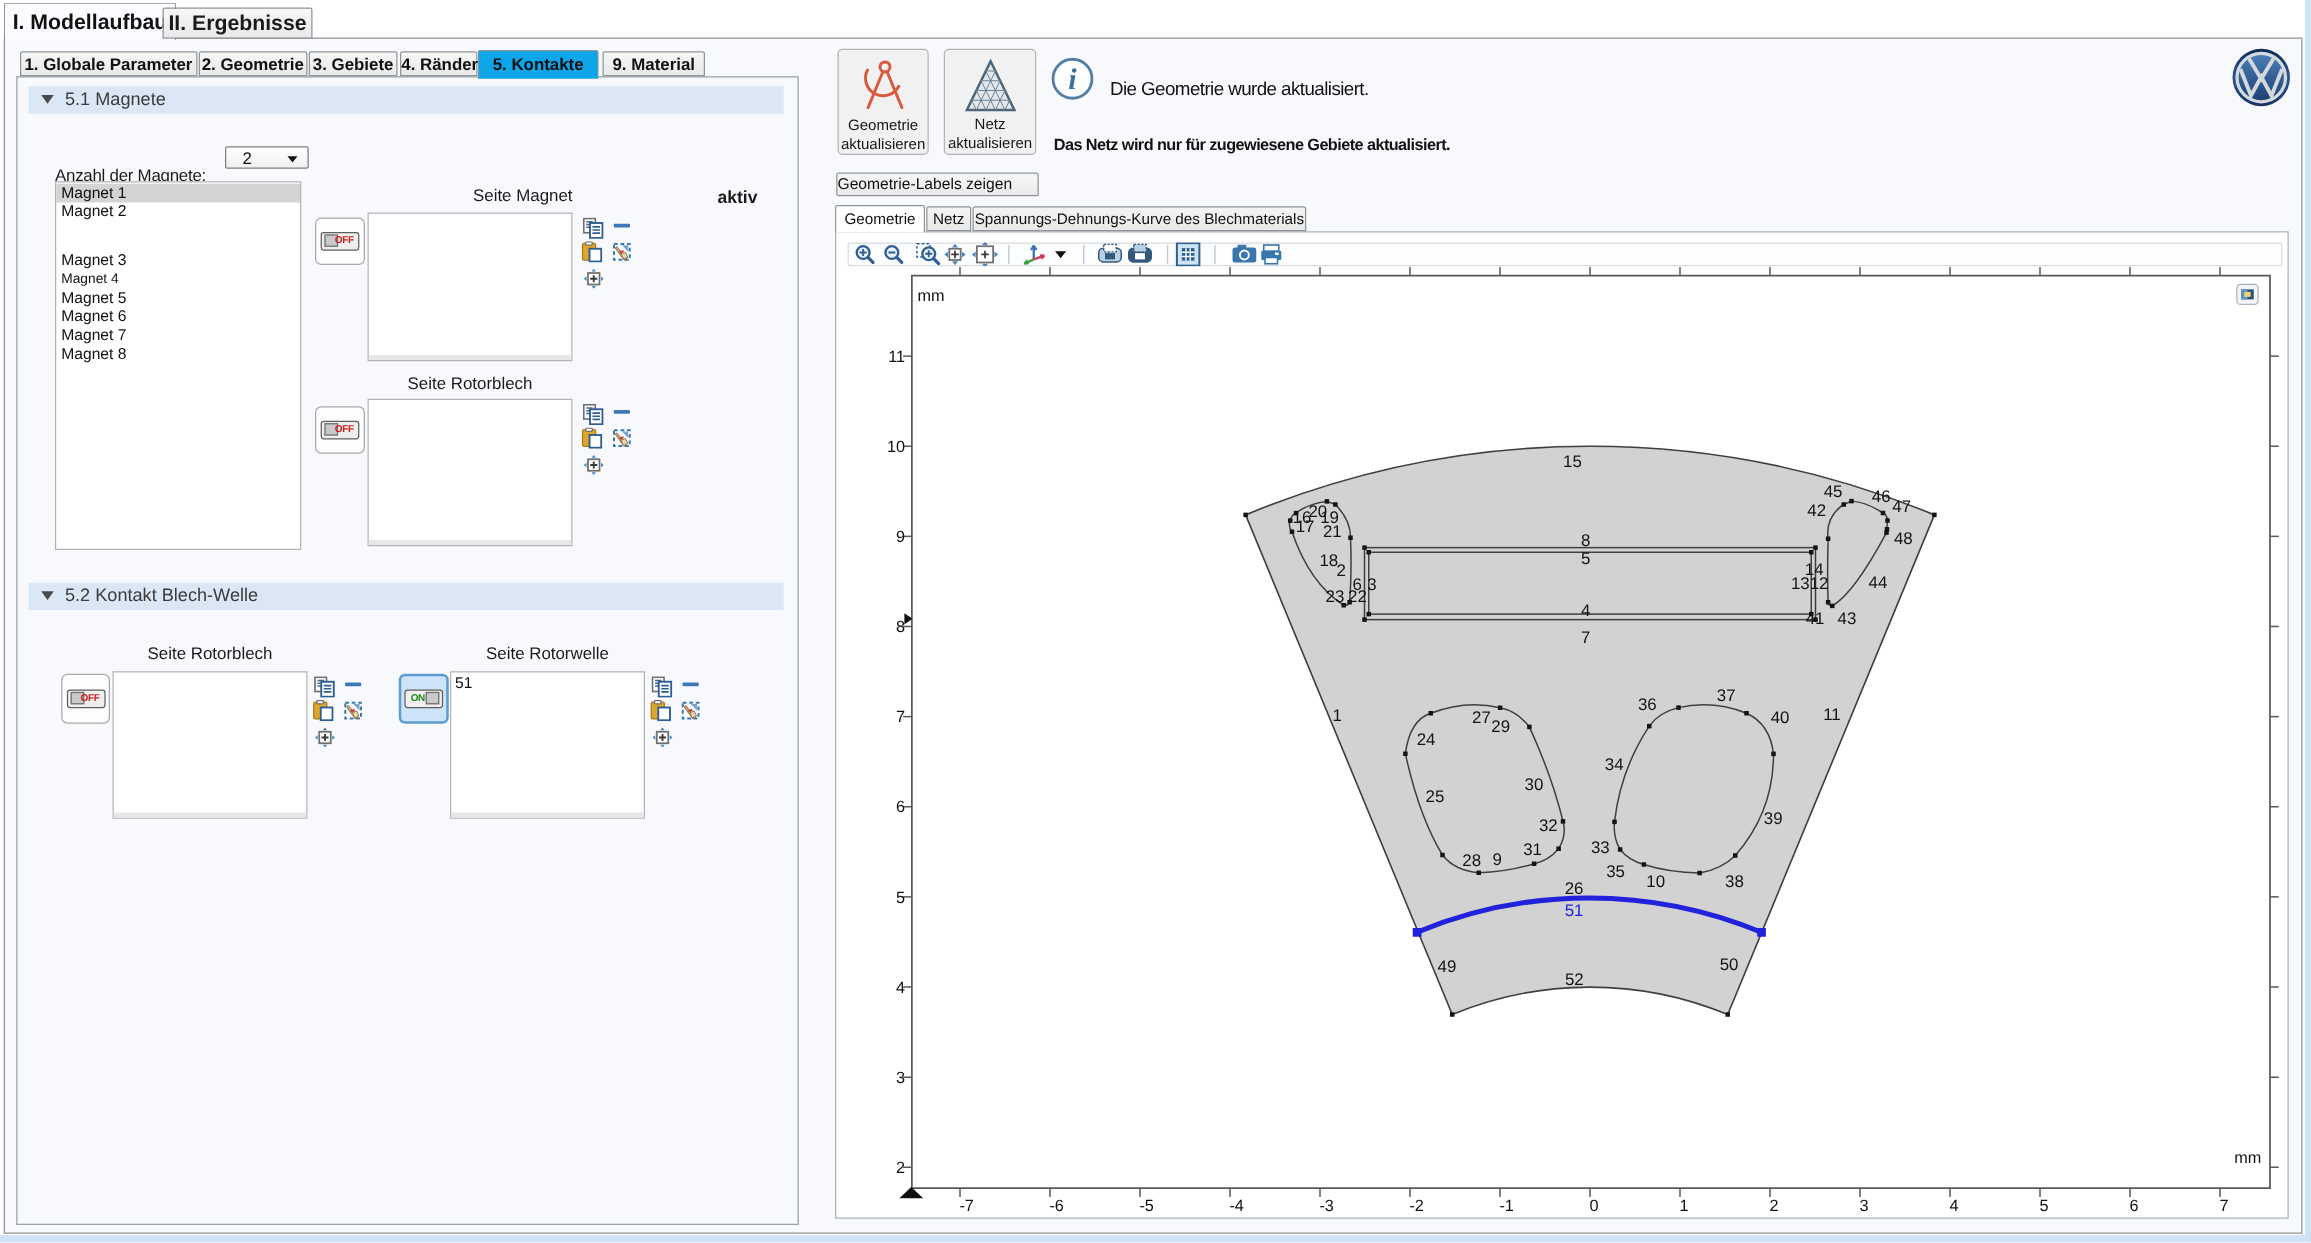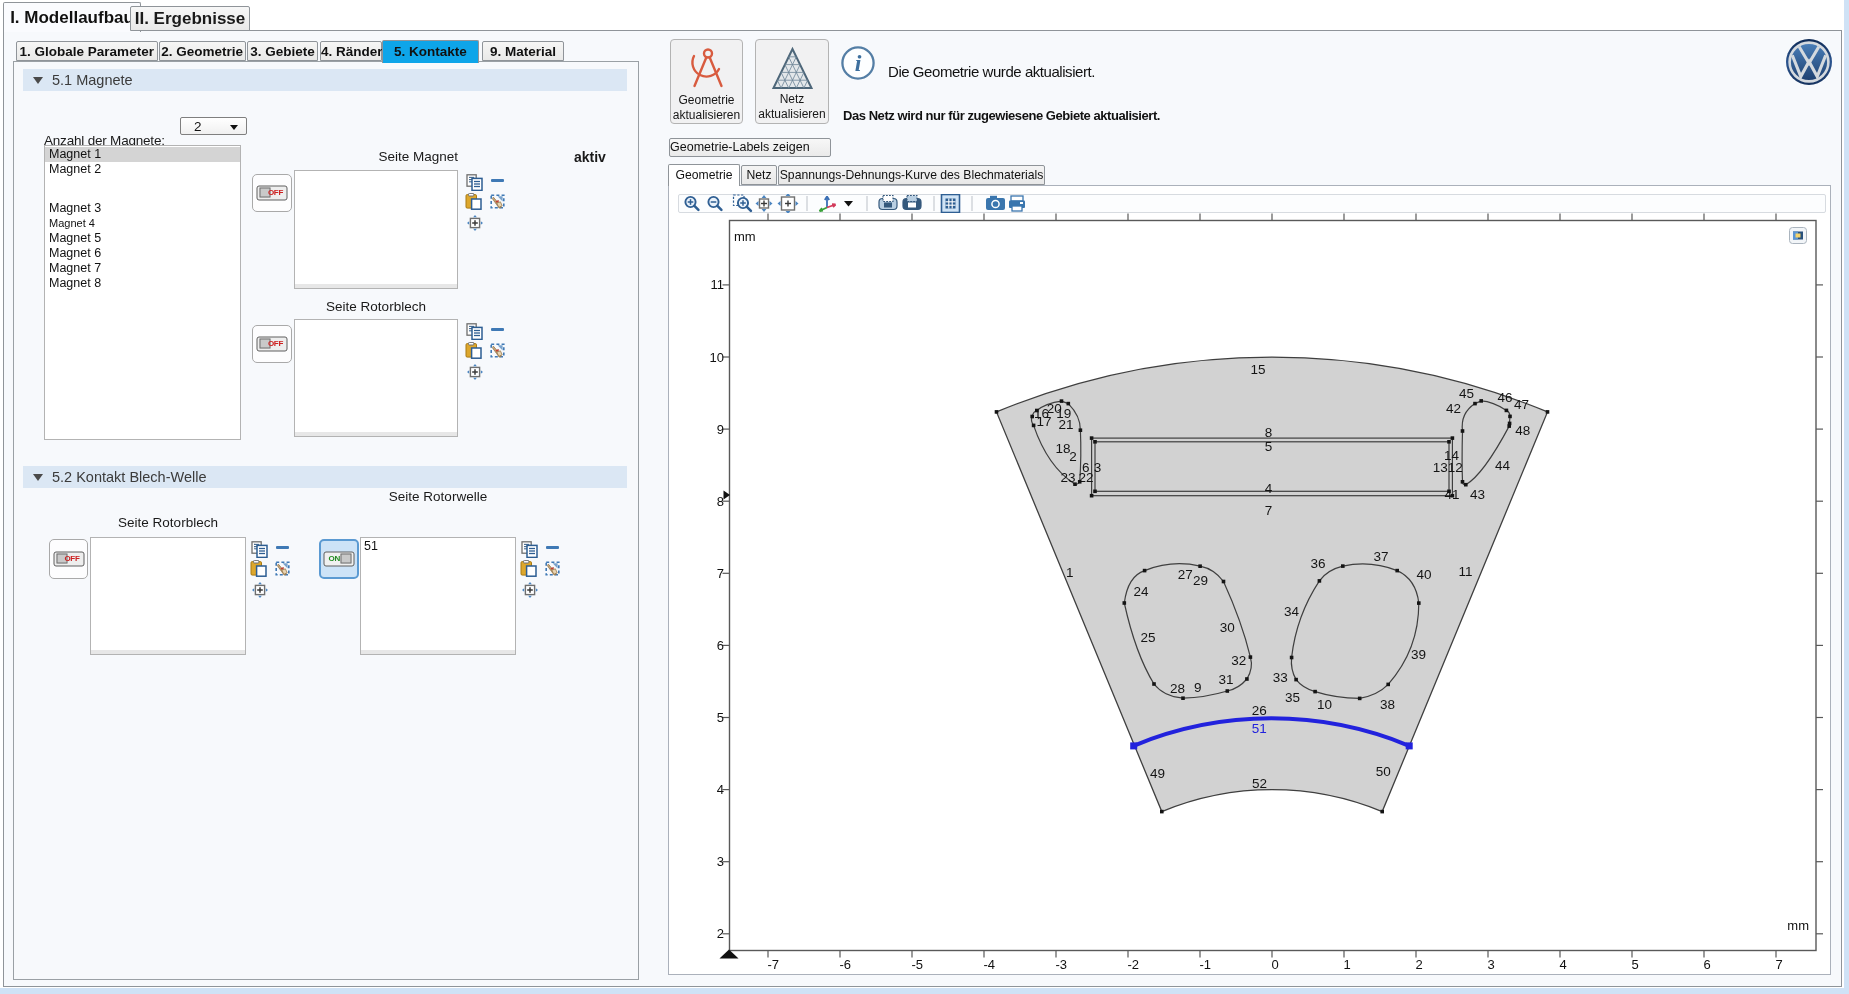--- a/index.html
+++ b/index.html
@@ -189,21 +189,21 @@
   </svg>
 <svg class="icon" style="left:252px;top:582px;" width="16" height="16" viewBox="0 0 16 16">
     <rect x="3.4" y="3.4" width="9.2" height="9.2" fill="#fff" stroke="#6f6f6f" stroke-width="1.4"></rect>
     <line x1="8" y1="5.2" x2="8" y2="10.8" stroke="#3a3a3a" stroke-width="1.5"></line>
     <line x1="5.2" y1="8" x2="10.8" y2="8" stroke="#3a3a3a" stroke-width="1.5"></line>
     <path d="M 8 0 L 9.8 2.2 L 6.2 2.2 Z" fill="#4a84c0"></path>
     <path d="M 8 16 L 9.8 13.8 L 6.2 13.8 Z" fill="#4a84c0"></path>
     <path d="M 0 8 L 2.2 6.2 L 2.2 9.8 Z" fill="#4a84c0"></path>
     <path d="M 16 8 L 13.8 6.2 L 13.8 9.8 Z" fill="#4a84c0"></path>
   </svg>
-<div class="abs lbl ctr" style="left:360px;top:489px;width:156px;">Seite Rotorwelle</div>
+<div class="abs lbl ctr" style="left:360px;top:515px;width:156px;">Seite Rotorwelle</div>
 <div class="abs toggle on" style="left:319px;top:539px;width:40px;height:40px;">
     <div class="tgin" style="background:#f0f0f0;">
       <div class="tgtxt" style="left:4px;color:#1e8a1e;">ON</div>
       <div class="tgknob" style="right:2px;"></div>
     </div>
   </div>
 <div class="abs listbox" style="left:360px;top:537px;width:156px;height:118px;padding:1px 0 0 3px;">51<div class="bstrip"></div></div>
 <svg class="icon" style="left:521px;top:541px;" width="17" height="17" viewBox="0 0 17 17">
     <rect x="1" y="0.8" width="9.2" height="11.4" fill="#fdfdfd" stroke="#6f6f6f" stroke-width="1.3"></rect>
     <line x1="3" y1="3.4" x2="8.2" y2="3.4" stroke="#44688c" stroke-width="1.1"></line>

